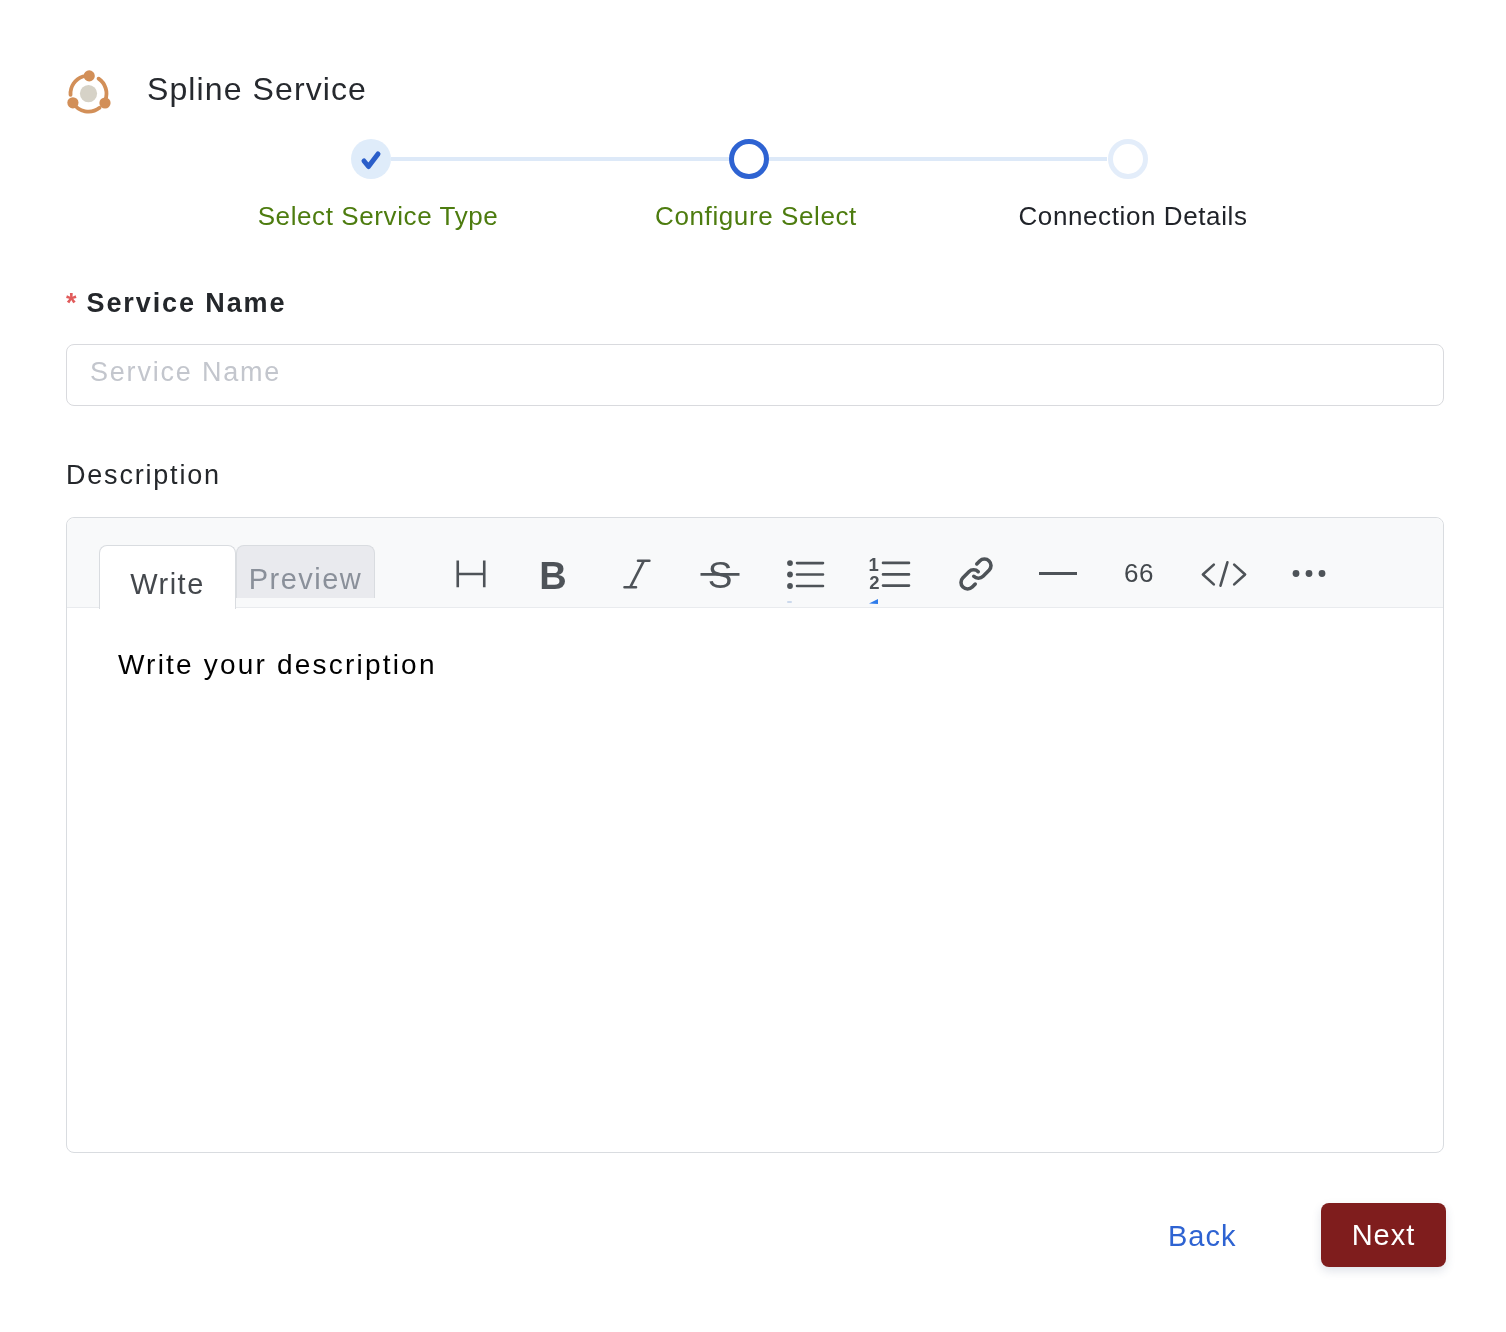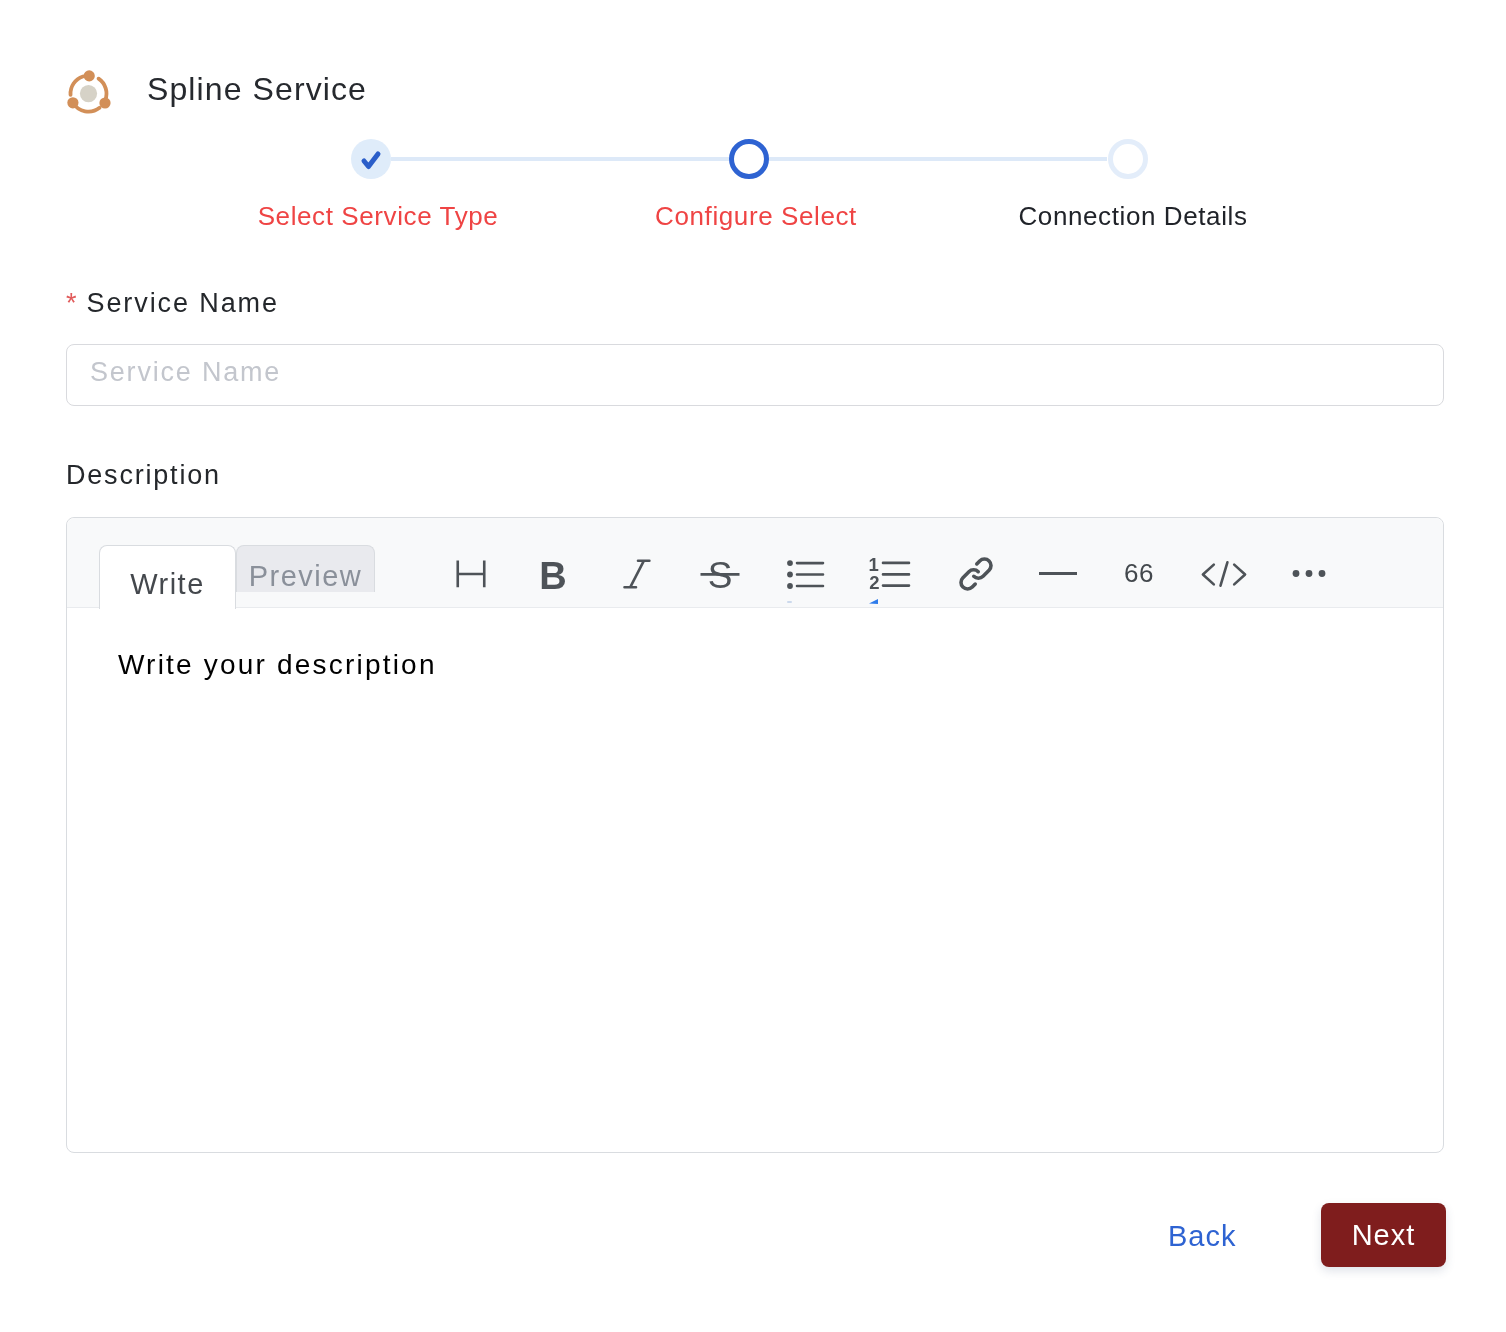--- a/index.html
+++ b/index.html
@@ -12,38 +12,38 @@
 
 
 .sline { height:4px; background:#dde9f8; top:157px; }
 #sl1 { left:391px; width:338px; }
 #sl2 { left:769px; width:338px; }
 .scirc { width:40px; height:40px; border-radius:50%; top:139px; }
 #sc1 { left:351px; background:#dfecfa; display:flex; align-items:center; justify-content:center; }
 #sc2 { left:729px; background:#fff; border:5px solid #2e63d2; }
 #sc3 { left:1108px; background:#fff; border:5px solid #e3edfa; }
 .slab { top:201px; line-height:30px; font-size:26px; letter-spacing:0.6px; transform:translateX(-50%); white-space:nowrap; }
-.slab.blue { color:#ef4444; }
+.slab.blue { color:#4d7c0f; }
 #slab1 { left:378px; }
 #slab2 { left:756px; }
 #slab3 { left:1133px; color:#202329; }
 
 
-#flabel { left:66px; top:287px; line-height:32px; font-size:27px; letter-spacing:1.9px; color:#24272b; }
+#flabel { left:66px; top:287px; line-height:32px; font-size:27px; letter-spacing:1.9px; color:#24272b;font-weight:bold; }
 #flabel .req { color:#e15b5b; margin-right:10px; letter-spacing:0; }
 #name-input { left:66px; top:344px; width:1378px; height:62px; border:1px solid #d9dade; border-radius:8px; padding:0 23px 5px 23px; font-size:27px; letter-spacing:1.8px; font-family:"Liberation Sans", sans-serif; color:#333; outline:none; }
 #name-input::placeholder { color:#c3c6cd; }
 
 
 #dlabel { left:66px; top:459px; line-height:32px; font-size:27px; letter-spacing:1.8px; color:#24272b; }
 #editor { left:66px; top:517px; width:1378px; height:636px; border:1px solid #d9dce0; border-radius:8px; background:#fff; }
 #ed-head { left:0; top:0; right:0; height:90px; background:#f8f9fa; border-radius:8px 8px 0 0; border-bottom:1px solid #e9ebee; }
 .tab { display:flex; align-items:center; justify-content:center; padding-top:14px; font-size:29px; letter-spacing:1.5px; border:1px solid #d9dce0; border-bottom:none; border-radius:8px 8px 0 0; }
 #tab-write { left:32px; top:27px; width:137px; height:64px; background:#fff; color:#44484d; font-weight:500; z-index:3; }
-#tab-prev { left:169px; top:27px; width:139px; height:47px; background:#e9eaee; color:#8a909a; }
+#tab-prev { left:169px; top:27px; width:139px; height:53px; background:#e9eaee; color:#8a909a; }
 .ticon { width:44px; height:44px; top:34px; overflow:visible; }
 #ph { left:51px; top:130px; line-height:34px; font-size:28px; letter-spacing:2.2px; color:#000000; }
 #blue-tri { left:802px; top:81px; }
 
 
 #back { left:1168px; top:1219px; line-height:34px; font-size:29px; letter-spacing:1.0px; color:#2e63d2; }
 #next { left:1321px; top:1203px; width:125px; height:64px; background:#7f1d1d; border-radius:8px; color:#fff; font-size:29px; letter-spacing:1.0px; display:flex; align-items:center; justify-content:center; box-shadow:0 4px 10px rgba(50,70,110,0.15); }
 </style>
 </head>
 <body>

